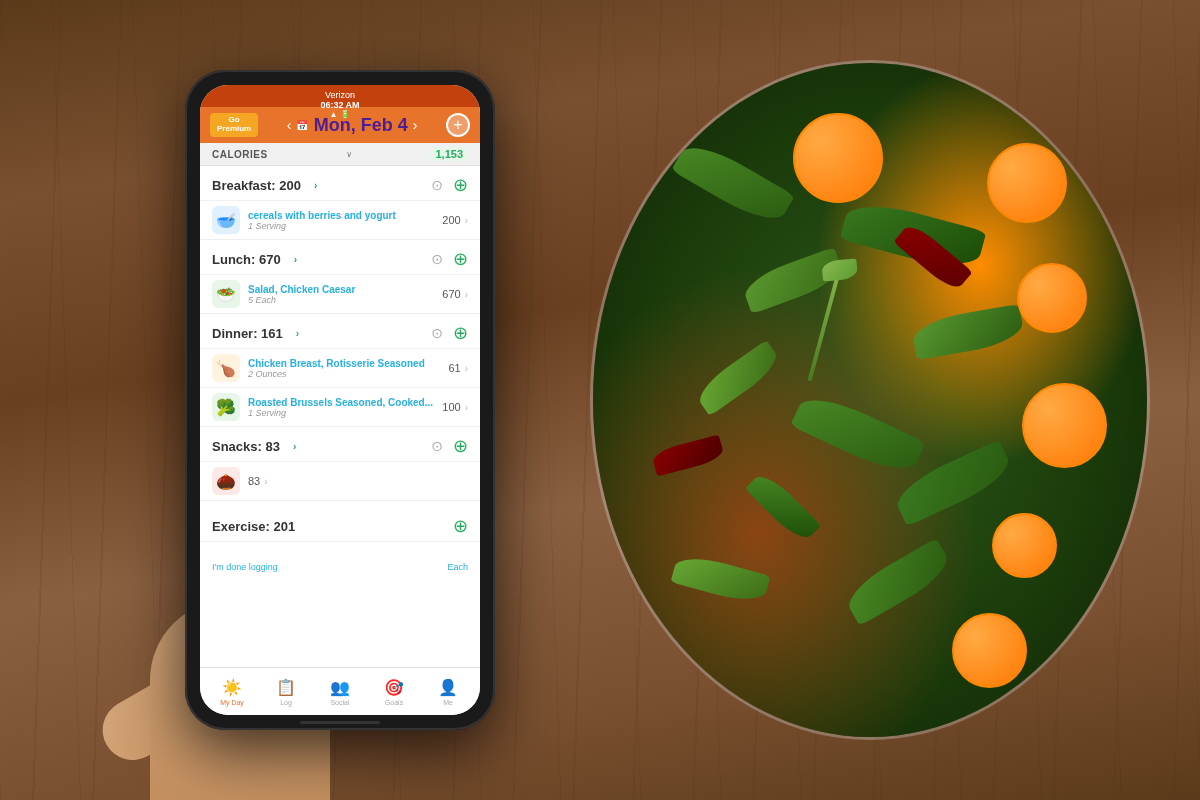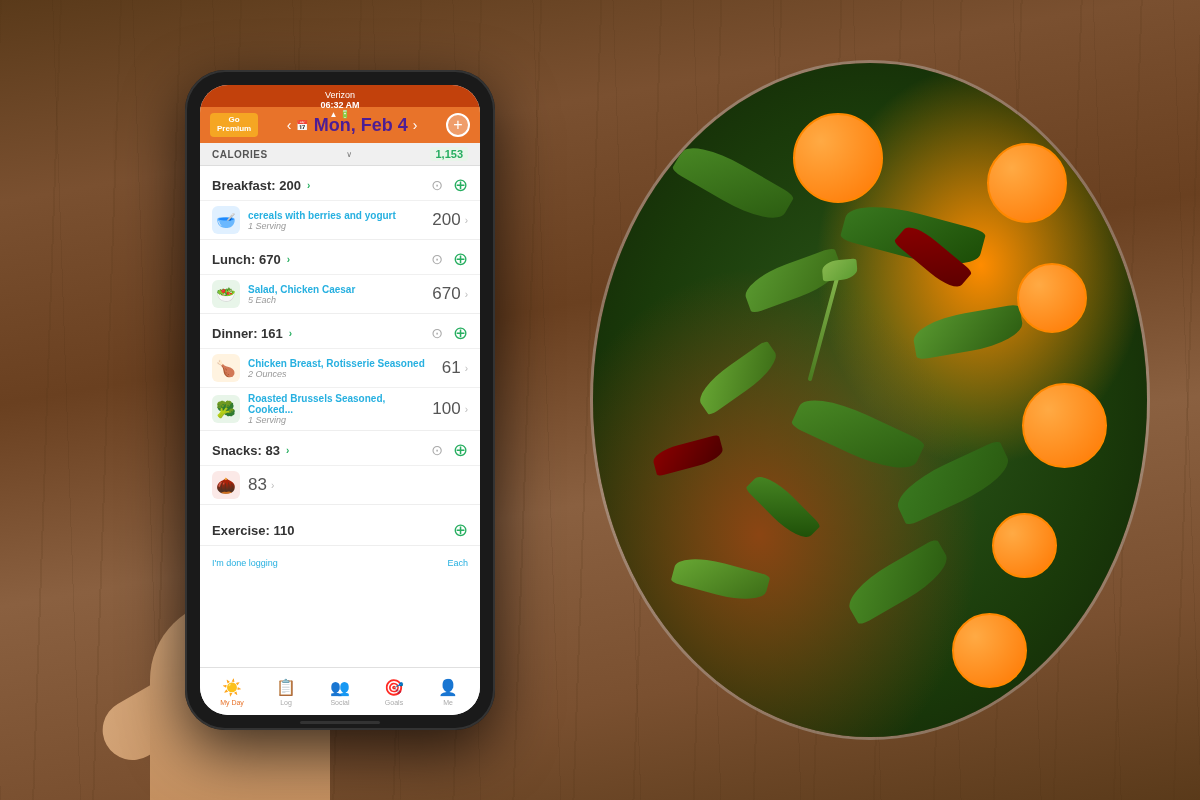--- a/index.html
+++ b/index.html
@@ -291,21 +291,21 @@
       align-items: center;
       padding: 8px 12px 4px;
       background: white;
     }
     .meal-title {
       font-size: 13px;
       font-weight: 700;
       color: #333;
       display: flex;
       align-items: center;
-      gap: 6px;
+      gap: 13px;
     }
     .meal-chevron {
       color: #27ae60;
       font-size: 10px;
     }
     .meal-actions {
       display: flex;
       gap: 10px;
       align-items: center;
     }
@@ -340,21 +340,21 @@
       font-size: 10px;
       font-weight: 600;
       color: #27b0e0;
     }
     .food-serving {
       font-size: 9px;
       color: #999;
       font-style: italic;
     }
     .food-calories {
-      font-size: 17px;
+      font-size: 11px;
       color: #555;
       margin-right: 4px;
     }
     .food-chevron {
       color: #bbb;
       font-size: 10px;
     }
 
     
     .bottom-nav {
@@ -563,27 +563,27 @@
         <div class="food-item">
           <div class="food-icon" style="background:#fbe9e7;">🌰</div>
           <span class="food-calories">83</span>
           <span class="food-chevron">›</span>
         </div>
       </div>
 
       <div class="exercise-section">
         <div class="meal-header">
           <div class="meal-title">
-            <span>Exercise: 110</span>
+            <span>Exercise: 201</span>
           </div>
           <div class="meal-actions">
             <span class="meal-action-icon" style="font-size:18px;color:#27ae60;">⊕</span>
           </div>
         </div>
-        <div style="display:flex;justify-content:space-between;padding:12px 12px;border-top:1px solid #eee;">
+        <div style="display:flex;justify-content:space-between;padding:20px 12px;border-top:1px solid #eee;">
           <span style="font-size:9px;color:#27b0e0;">I'm done logging</span>
           <span style="font-size:9px;color:#27b0e0;">Each</span>
         </div>
       </div>
     </div>
 
     <div class="bottom-nav">
       <div class="nav-item">
         <span class="nav-icon active">☀️</span>
         <span class="nav-label active">My Day</span>

